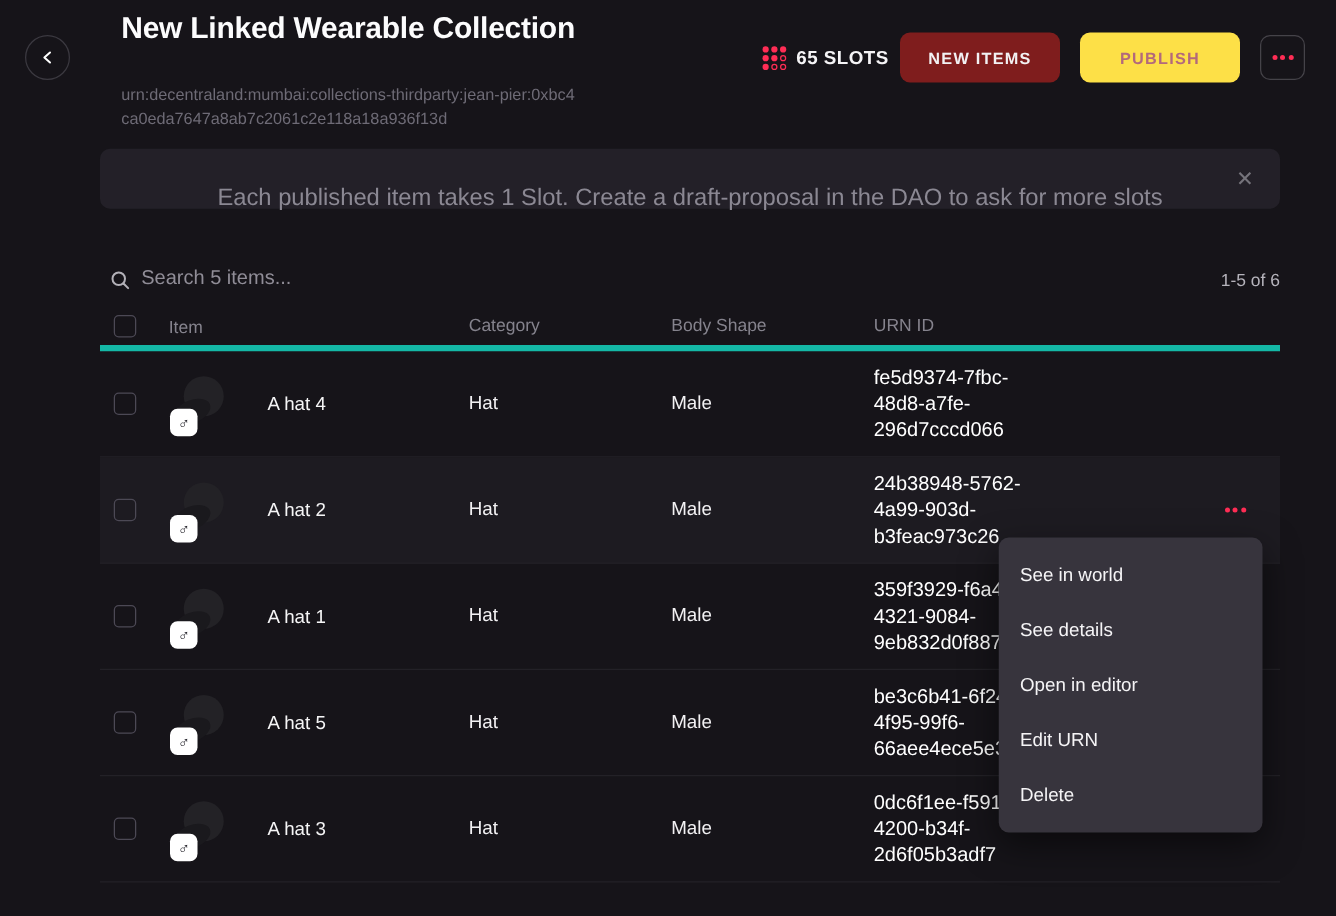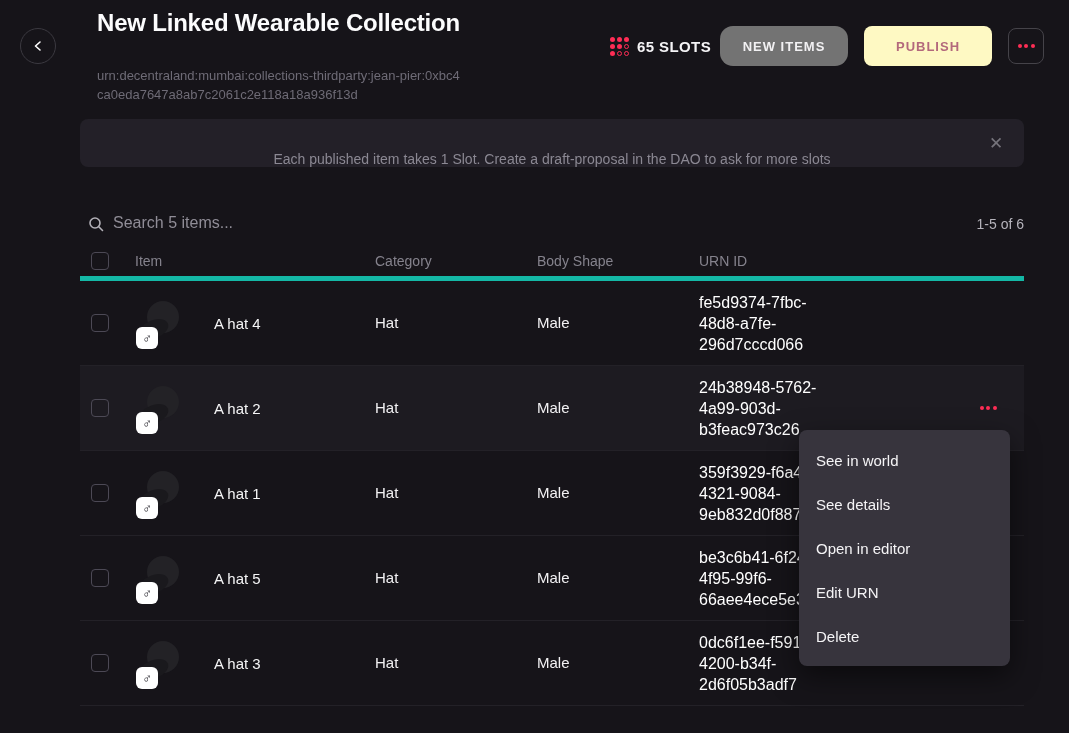--- a/index.html
+++ b/index.html
@@ -38,42 +38,42 @@
   .slots-grid span { width: 5px; height: 5px; border-radius: 50%; background: #ff2d55; }
   .slots-grid span.hollow { background: transparent; border: 1.4px solid #ff2d55; }
   .slots-label { font-size: 15px; font-weight: 700; letter-spacing: 0.4px; color: #f5f4f6; white-space: nowrap; }
   .btn {
     height: 40px; border: none; border-radius: 8px;
     font-family: inherit; font-size: 13px; font-weight: 700; letter-spacing: 1px;
     cursor: pointer; white-space: nowrap;
   }
   .btn-newitems {
     position: absolute; left: 110px; width: 128px;
-    background: #737373; color: #f2f1f3; border-radius: 13px;
+    background: #7f1d1d; color: #f2f1f3;
   }
   .btn-publish {
     position: absolute; left: 254px; width: 128px;
-    background: #fef9c3; color: #b3697c;
+    background: #fde047; color: #b3697c;
   }
   .btn-more {
     position: absolute; left: 398px; top: 2px;
     width: 36px; height: 36px; border-radius: 8px;
     background: transparent; border: 1px solid #454349;
     display: flex; align-items: center; justify-content: center; gap: 2.5px;
     cursor: pointer;
   }
   .btn-more i { width: 4px; height: 4px; border-radius: 50%; background: #ff2d55; }
 
   
   .banner {
     position: absolute; left: 80px; top: 119px; width: 944px; height: 48px;
     background: #232028; border-radius: 8px;
     display: flex; align-items: center; justify-content: center;
   }
-  .banner-text { font-size: 14px; color: #8b8893; margin-top: 31px; }
+  .banner-text { font-size: 19px; color: #8b8893; margin-top: 31px; }
   .banner-close {
     position: absolute; right: 16px; top: 50%; transform: translateY(-50%);
     width: 24px; height: 24px; background: none; border: none;
     color: #75737b; font-size: 17px; line-height: 1; cursor: pointer;
     font-family: inherit;
   }
 
   
   .search-row {
     position: absolute; left: 80px; top: 202px; width: 944px; height: 30px;

